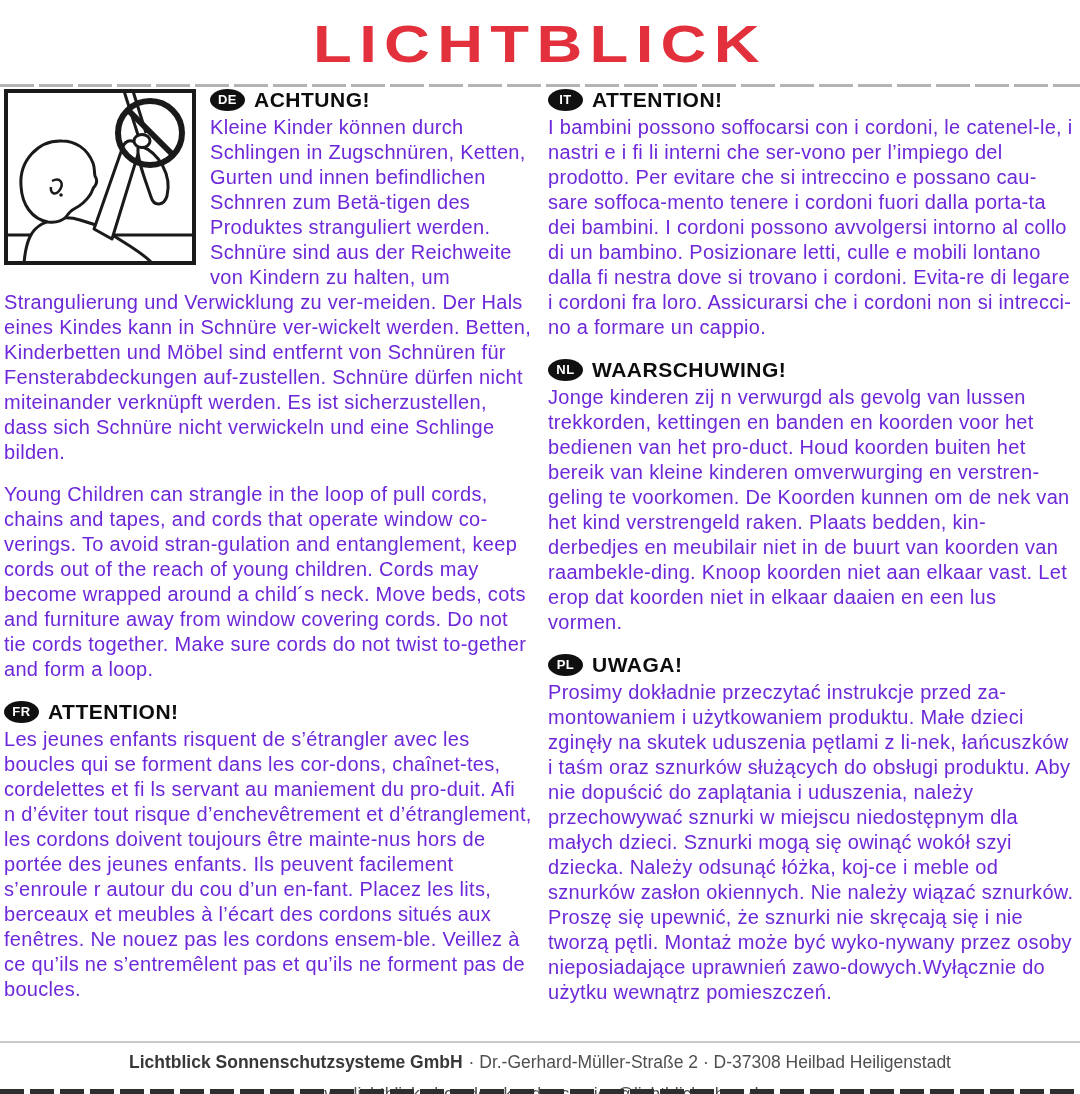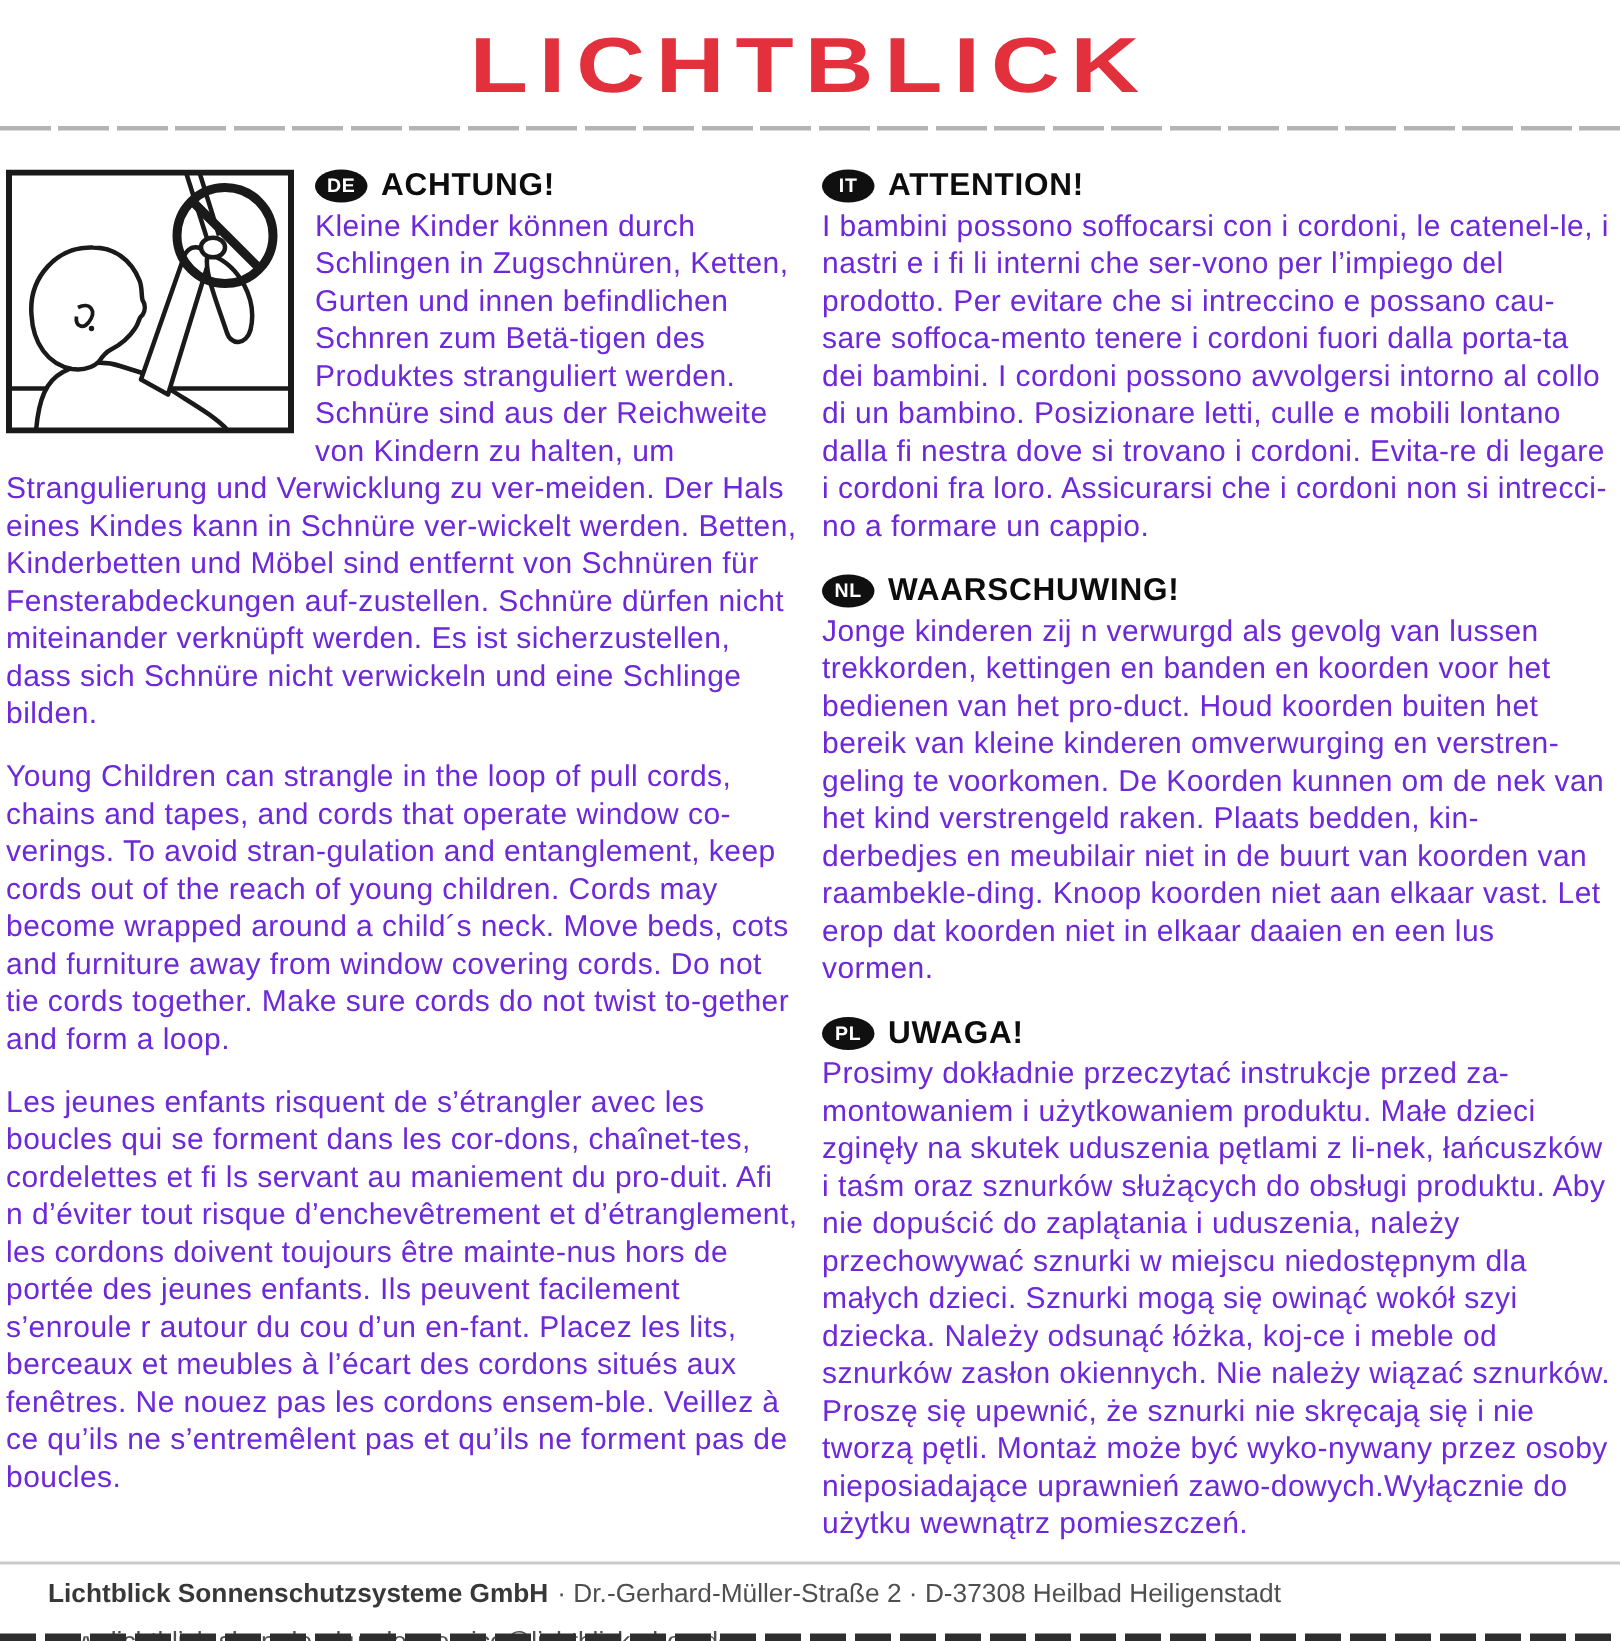--- a/index.html
+++ b/index.html
@@ -23,21 +23,20 @@
     transform-origin:center top;
     white-space:nowrap;
   }
   .top-divider {
     height:3px; margin-top:24px;
     background:repeating-linear-gradient(90deg,#b4b4b4 0 34px, transparent 34px 39px);
   }
   .columns {
     display:flex; gap:16px;
     padding:0 4px;
-    margin-top:24px;
   }
   .col { flex:1 1 0; min-width:0; }
   .picto {
     float:left;
     width:192px; height:176px;
     margin:2px 14px 8px 0;
   }
   .picto svg { display:block; width:192px; height:176px; }
   section.warn { margin-top:0; }
   section.warn + section.warn { margin-top:17px; }
@@ -56,21 +55,21 @@
     border-radius:50%;
     font-size:13px; font-weight:700; letter-spacing:0.5px;
   }
   p.warn-body {
     font-size:20px; line-height:25px;
     color:#6d28d9;
     letter-spacing:0.3px;
   }
   .footer { position:absolute; left:0; right:0; top:1041px; background:#ffffff; }
   .footer-rule { border-top:2px solid #c9c9c9; }
-  .footer-text { text-align:left; margin-top:7px; line-height:25px; font-size:17.5px; color:#4f4f4f;margin-left:32px; }
+  .footer-text { text-align:center; margin-top:7px; line-height:25px; font-size:17.5px; color:#4f4f4f; }
   .footer-company { font-weight:700; color:#383838; }
   .footer-address { margin-left:6px; }
   .bottom-divider {
     position:absolute; left:0; right:0; bottom:0; height:5px;
     background:repeating-linear-gradient(90deg,#2e2e2e 0 24px, transparent 24px 30px);
   }
 </style>
 </head>
 <body>
 
@@ -119,20 +118,24 @@
           <span>ACHTUNG!</span>
         </h2>
         <p class="warn-body">Kleine Kinder können durch Schlingen in Zugschnüren, Ketten, Gurten und innen befindlichen Schnren zum Betä-tigen des Produktes stranguliert werden. Schnüre sind aus der Reichweite von Kindern zu halten, um Strangulierung und Verwicklung zu ver-meiden. Der Hals eines Kindes kann in Schnüre ver-wickelt werden. Betten, Kinderbetten und Möbel sind entfernt von Schnüren für Fensterabdeckungen auf-zustellen. Schnüre dürfen nicht miteinander verknüpft werden. Es ist sicherzustellen, dass sich Schnüre nicht verwickeln und eine Schlinge bilden.</p>
       </section>
 
       <section class="warn">
         <p class="warn-body">Young Children can strangle in the loop of pull cords, chains and tapes, and cords that operate window co-verings. To avoid stran-gulation and entanglement, keep cords out of the reach of young children. Cords may become wrapped around a child´s neck. Move beds, cots and furniture away from window covering cords. Do not tie cords together. Make sure cords do not twist to-gether and form a loop.</p>
       </section>
 
       <section class="warn">
+        <h2 class="warn-heading">
+          <span class="lang-badge">FR</span>
+          <span>ATTENTION!</span>
+        </h2>
         <p class="warn-body">Les jeunes enfants risquent de s’étrangler avec les boucles qui se forment dans les cor-dons, chaînet-tes, cordelettes et fi ls servant au maniement du pro-duit. Afi n d’éviter tout risque d’enchevêtrement et d’étranglement, les cordons doivent toujours être mainte-nus hors de portée des jeunes enfants. Ils peuvent facilement s’enroule r autour du cou d’un en-fant. Placez les lits, berceaux et meubles à l’écart des cordons situés aux fenêtres. Ne nouez pas les cordons ensem-ble. Veillez à ce qu’ils ne s’entremêlent pas et qu’ils ne forment pas de boucles.</p>
       </section>
 
     </div>
 
     <div class="col">
 
       <section class="warn">
         <h2 class="warn-heading">
           <span class="lang-badge">IT</span>

